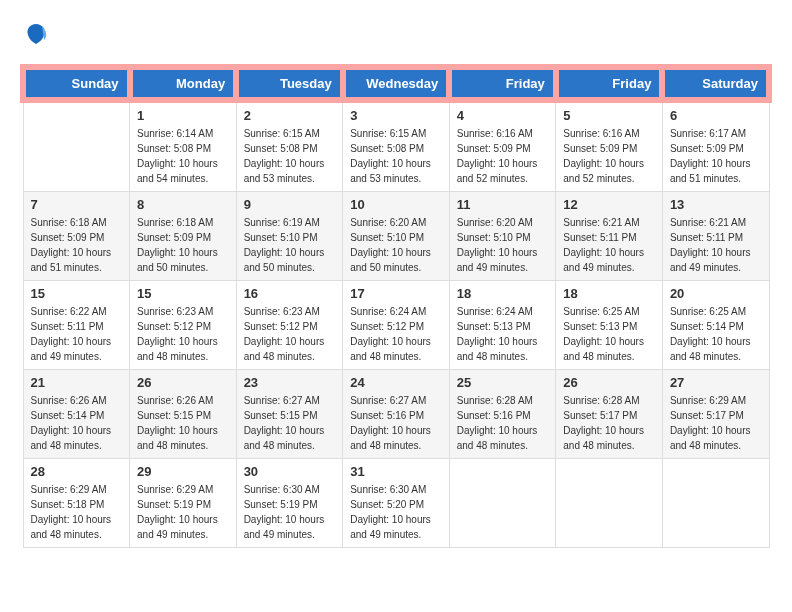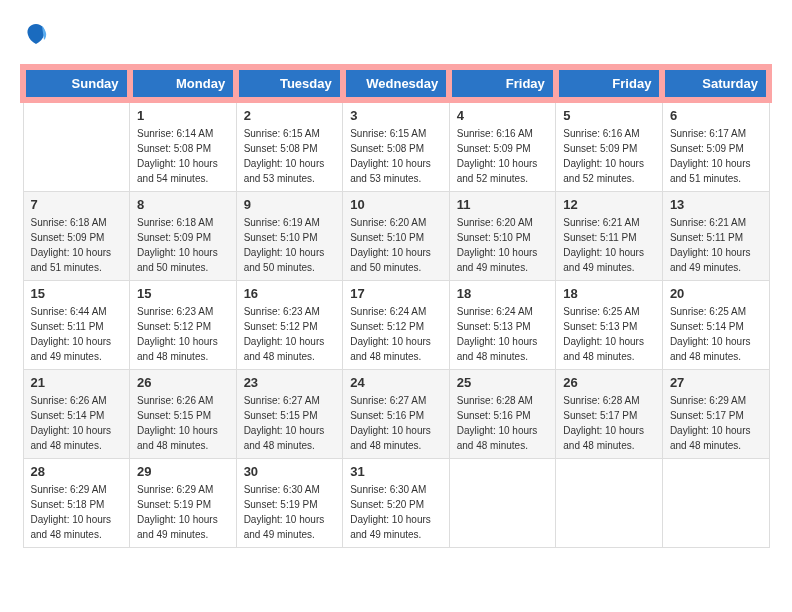--- a/index.html
+++ b/index.html
@@ -229,21 +229,21 @@
           <div>Sunrise: 6:21 AM</div>
           <div>Sunset: 5:11 PM</div>
           <div>Daylight: 10 hours and 49 minutes.</div>
         </div>
       </td>
       </tr>
       <tr>
         <td>
         <span class="day-number">15</span>
         <div class="day-info">
-          <div>Sunrise: 6:44 AM</div>
+          <div>Sunrise: 6:22 AM</div>
           <div>Sunset: 5:11 PM</div>
           <div>Daylight: 10 hours and 49 minutes.</div>
         </div>
       </td>
         <td>
         <span class="day-number">15</span>
         <div class="day-info">
           <div>Sunrise: 6:23 AM</div>
           <div>Sunset: 5:12 PM</div>
           <div>Daylight: 10 hours and 48 minutes.</div>

